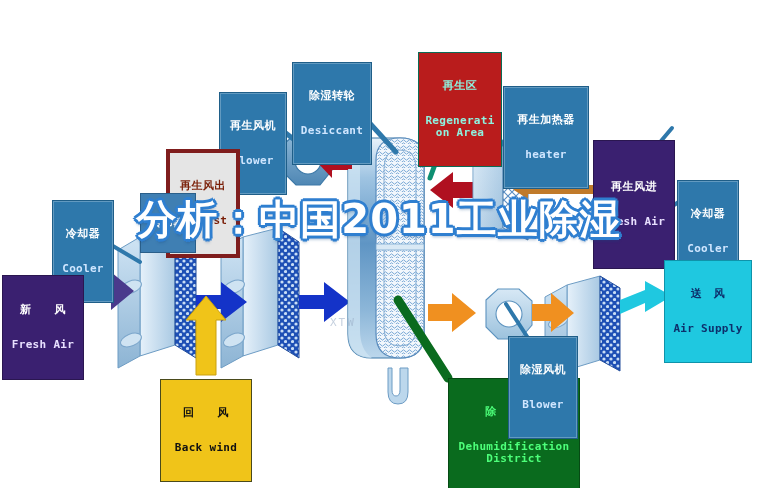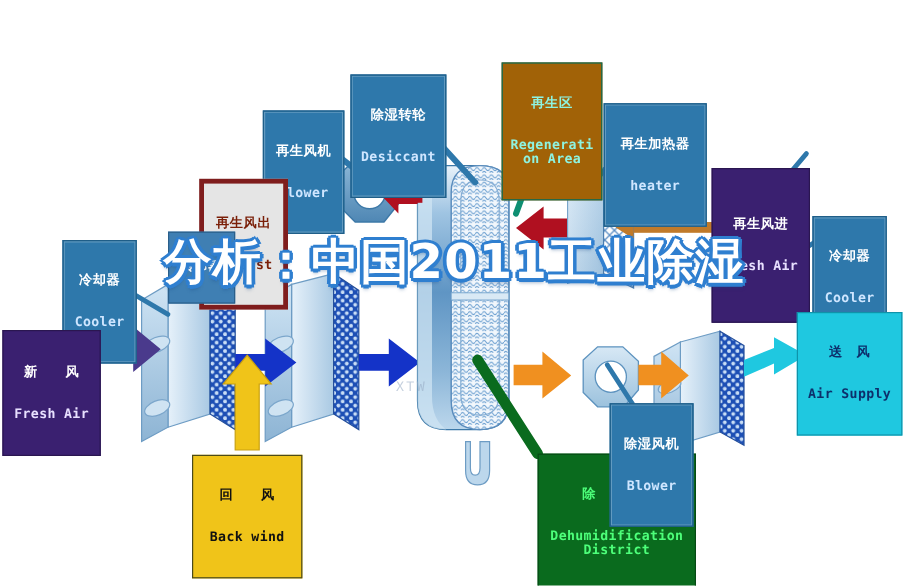--- a/index.html
+++ b/index.html
@@ -71,21 +71,21 @@
   .lb-orange {
     background: #e5e5e5;
     color: #6b1b0c;
     border: 4px solid #7f1d1d;
   }
   .lb-orange .cn { color: #7a1f08; }
   .lb-orange .en { color: #7a1f08; }
 
   
   .lb-teal {
-    background: #a16207;
+    background: #b91c1c;
     border: 1px solid #0a6b55;
   }
   .lb-teal .cn { color: #8ef3e0; }
   .lb-teal .en { color: #8ef3e0; }
 
   
   .lb-purple {
     background: #3a2070;
     border: 1px solid #2a1650;
   }

